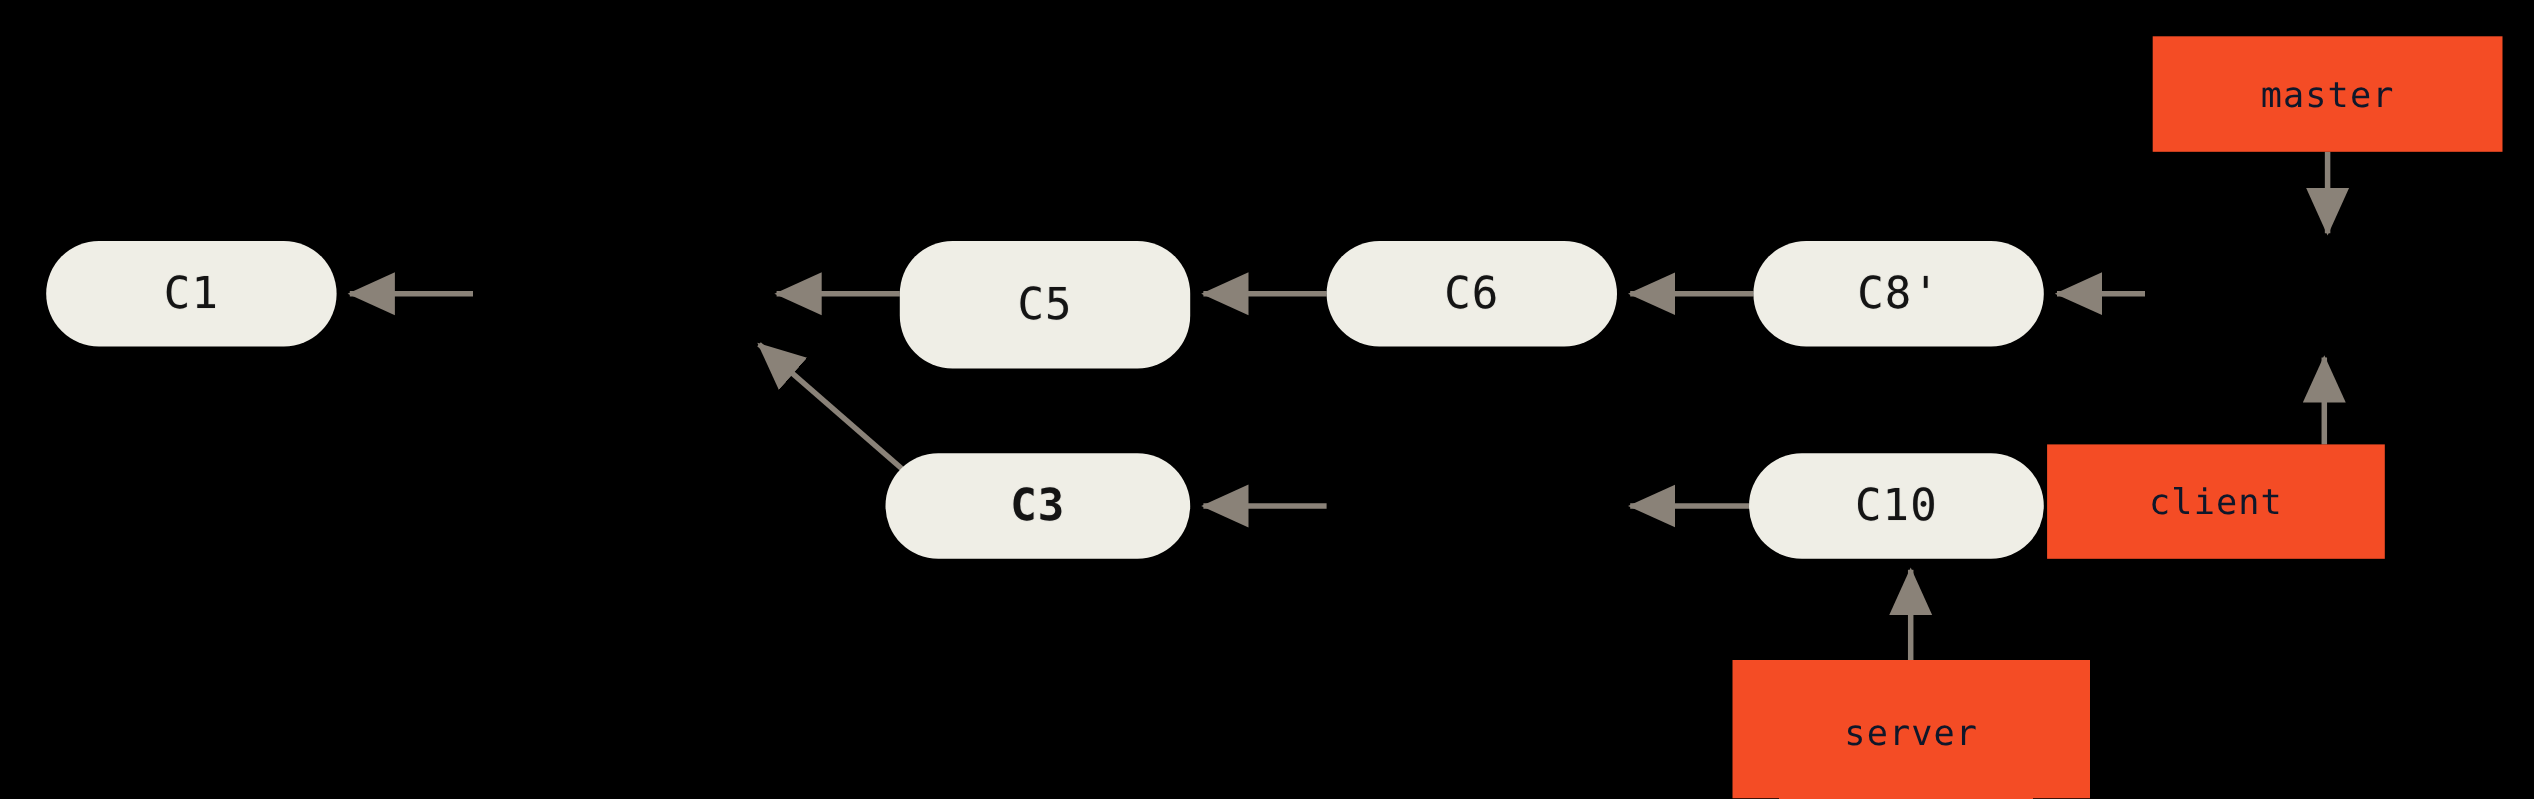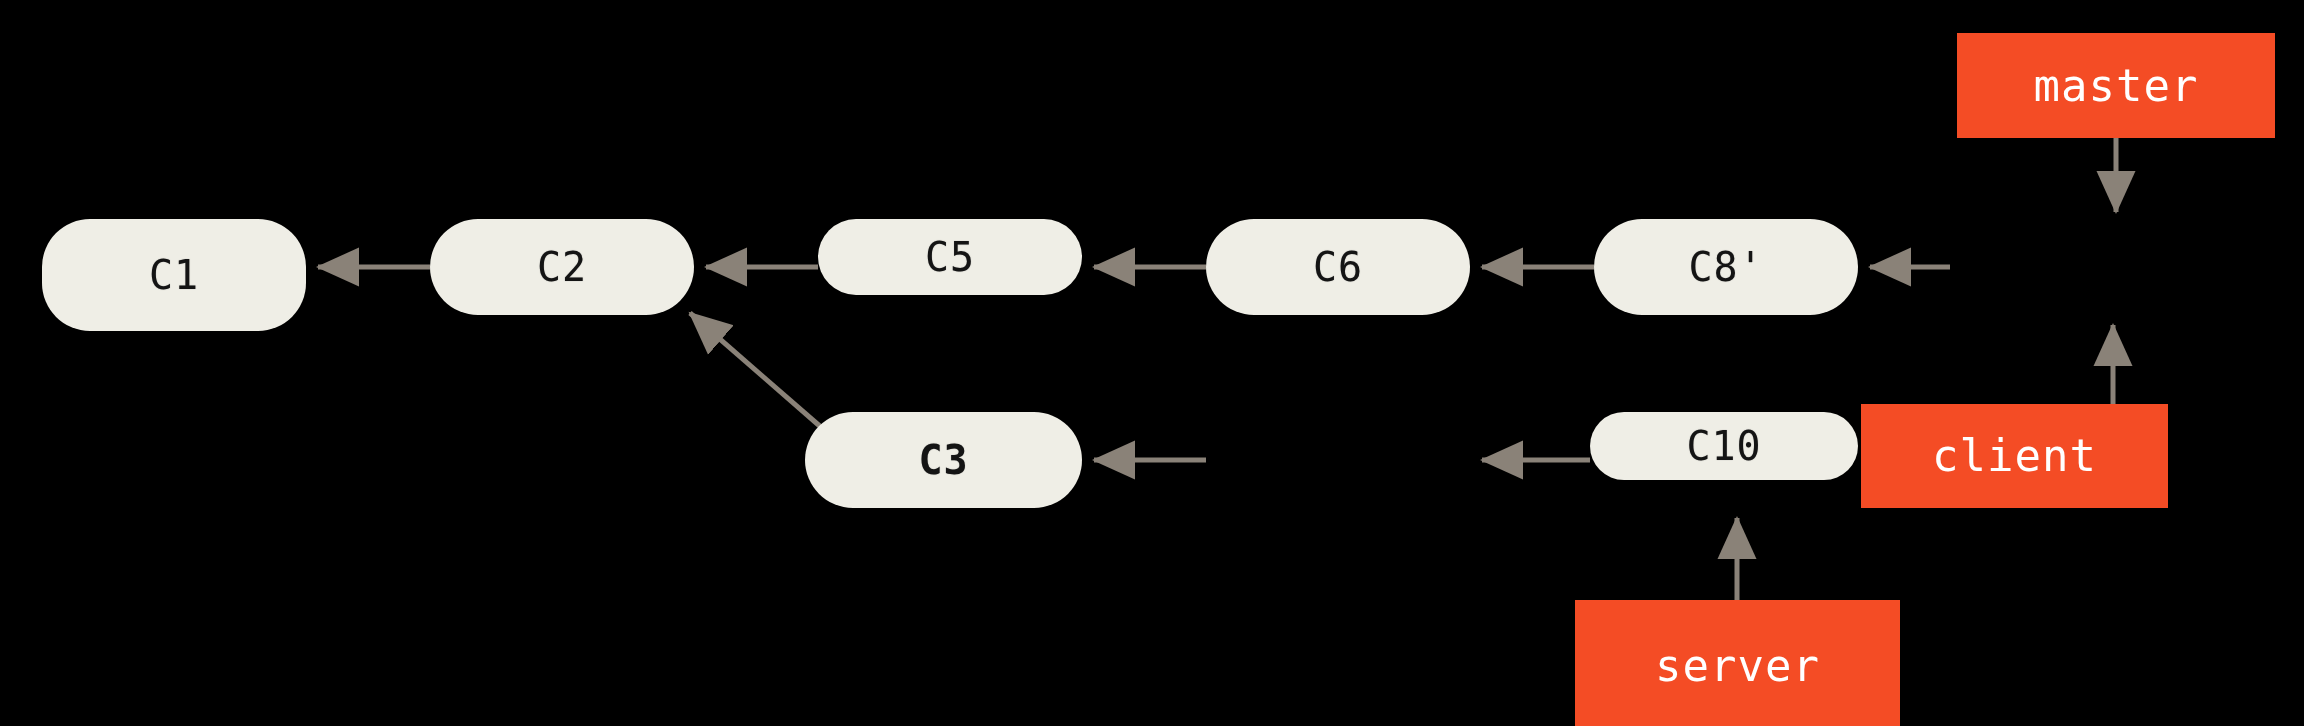--- a/index.html
+++ b/index.html
@@ -40,22 +40,22 @@
     line-height: 1;
     text-shadow: 0 0 1px rgba(90,90,90,0.55);
   }
   .branch-label {
     position: absolute;
     box-sizing: border-box;
     background: #f44c25;
     display: flex;
     align-items: center;
     justify-content: center;
-    color: #ffffff;
-    font-size: 44px;
+    color: #0f172a;
+    font-size: 32px;
     letter-spacing: 1px;
     line-height: 1;
   }
 </style>
 </head>
 <body>
 
 <div id="stage">
 
   <svg id="edge-layer" viewBox="0 0 2304 726" width="2304" height="726" xmlns="http://www.w3.org/2000/svg">
@@ -81,26 +81,25 @@
 
     <line x1="1590" y1="460" x2="1482" y2="460" stroke="#8a8278" stroke-width="5" marker-end="url(#arrowhead)"></line>
 
     <line x1="2116" y1="138" x2="2116" y2="212" stroke="#8a8278" stroke-width="5" marker-end="url(#arrowhead)"></line>
 
     <line x1="2113" y1="404" x2="2113" y2="325" stroke="#8a8278" stroke-width="5" marker-end="url(#arrowhead)"></line>
 
     <line x1="1737" y1="600" x2="1737" y2="518" stroke="#8a8278" stroke-width="5" marker-end="url(#arrowhead)"></line>
   </svg>
 
-  <div class="commit-node" style="left:42px;  top:219px; width:264px; height:112px;">C1</div>
-  <div class="commit-node" style="left:430px; top:219px; width:264px; height:96px;">C2</div>
-  <div class="commit-node" style="left:818px; top:219px; width:264px; height:76px;">C5</div>
+  <div class="commit-node" style="left:42px;  top:219px; width:264px; height:96px;">C1</div>
+  <div class="commit-node" style="left:818px; top:219px; width:264px; height:116px;">C5</div>
   <div class="commit-node" style="left:1206px;top:219px; width:264px; height:96px;">C6</div>
   <div class="commit-node" style="left:1594px;top:219px; width:264px; height:96px;">C8'</div>
 
   <div class="commit-node" style="left:805px; top:412px; width:277px; height:96px;font-weight:bold;">C3</div>
-  <div class="commit-node" style="left:1590px;top:412px; width:268px; height:68px;text-align:right;">C10</div>
+  <div class="commit-node" style="left:1590px;top:412px; width:268px; height:96px;text-align:right;">C10</div>
 
   <div class="branch-label" style="left:1957px; top:33px;  width:318px; height:105px;">master</div>
   <div class="branch-label" style="left:1861px; top:404px; width:307px; height:104px;">client</div>
   <div class="branch-label" style="left:1575px; top:600px; width:325px; height:132px;">server</div>
 
 </div>
 
 </body></html>

